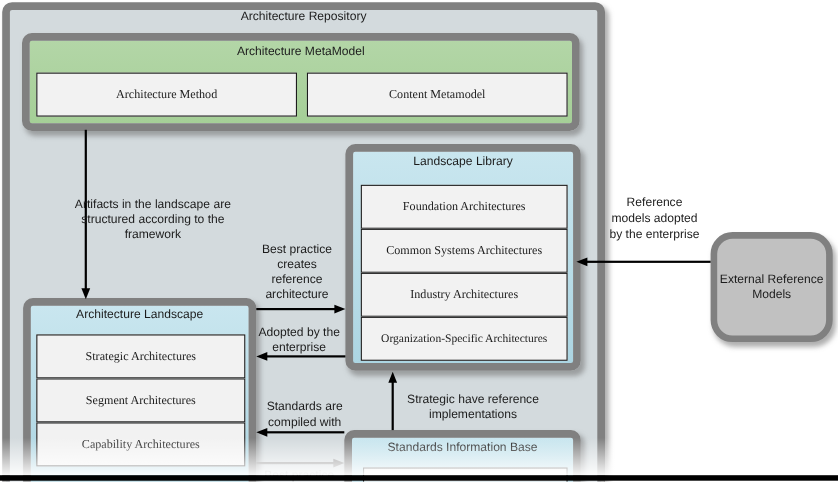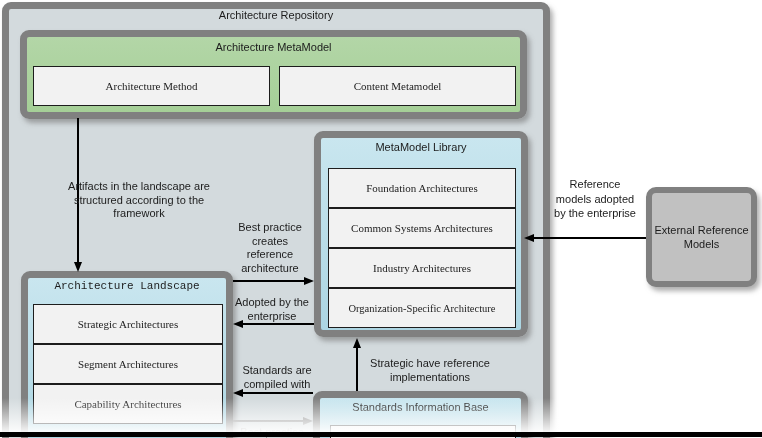--- a/index.html
+++ b/index.html
@@ -12,21 +12,21 @@
   }
   .gray-box {
     position:absolute;
     border:7px solid #808080;
     border-radius:9px;
     box-shadow:3px 4px 5px rgba(110,110,110,0.55);
   }
   .repo   { background:#d3dadd; }
   .green  { background:linear-gradient(#b3d6a7,#a5cf97); }
   .blue   { background:linear-gradient(#c9e6ef,#acd5e2); }
-  .extgray{ background:#c1c1c1; border-width:6px; border-radius:10px; }
+  .extgray{ background:#c1c1c1; border-width:6px; border-radius:20px;margin-top:24px; }
   .box-title { position:absolute; text-align:center; white-space:nowrap; }
   .item {
     position:absolute; background:#f2f2f2; border:1.5px solid #1d1d1d;
     display:flex; align-items:center; justify-content:center;
     text-align:center; white-space:nowrap;font-family:Liberation Serif, serif;
   }
   .lbl { position:absolute; text-align:center; line-height:13.5px; }
   .line { position:absolute; background:#000; }
   .line.gray { background:#8d8d8d; }
   .ah { position:absolute; width:0; height:0; }
@@ -52,28 +52,28 @@
 
   <div class="gray-box repo" style="left:2px; top:2px; width:548px; height:470px;"></div>
   <div class="box-title" style="left:2px; top:9px; width:548px;">Architecture Repository</div>
 
   <div class="gray-box green" style="left:20px; top:30px; width:507px; height:89px;"></div>
   <div class="box-title" style="left:20px; top:41px; width:507px;">Architecture MetaModel</div>
   <div class="item" style="left:33px; top:66px; width:237px; height:40px;">Architecture Method</div>
   <div class="item" style="left:279px; top:66px; width:237px; height:40px;">Content Metamodel</div>
 
   <div class="gray-box blue" style="left:314px; top:131px; width:214px; height:206px;"></div>
-  <div class="box-title" style="left:314px; top:141px; width:214px;">MetaModel Library</div>
+  <div class="box-title" style="left:314px; top:141px; width:214px;">Landscape Library</div>
   <div class="item" style="left:328px; top:168px; width:188px; height:40px;">Foundation Architectures</div>
   <div class="item" style="left:328px; top:208px; width:188px; height:40px;">Common Systems Architectures</div>
   <div class="item" style="left:328px; top:248px; width:188px; height:40px;">Industry Architectures</div>
-  <div class="item" style="left:328px; top:288px; width:188px; height:40px; font-size:10.5px;">Organization-Specific Architecture</div>
+  <div class="item" style="left:328px; top:288px; width:188px; height:40px; font-size:10.5px;">Organization-Specific Architectures</div>
 
   <div class="gray-box blue" style="left:21px; top:271px; width:212px; height:180px;"></div>
-  <div class="box-title" style="left:21px; top:280px; width:212px;font-family:Liberation Mono, monospace;">Architecture Landscape</div>
+  <div class="box-title" style="left:21px; top:280px; width:212px;">Architecture Landscape</div>
   <div class="item" style="left:33px; top:344px; width:190px; height:40px;">Segment Architectures</div>
   <div class="item" style="left:33px; top:304px; width:190px; height:40px;">Strategic Architectures</div>
   <div class="item" style="left:33px; top:384px; width:190px; height:40px;">Capability Architectures</div>
 
   <div class="gray-box blue" style="left:313px; top:391px; width:215px; height:70px;"></div>
   <div class="box-title" style="left:313px; top:401px; width:215px;">Standards Information Base</div>
   <div class="item" style="left:330px; top:425px; width:186px; height:30px;"></div>
 
   <div class="gray-box extgray ext-label" style="left:646px; top:187px; width:111px; height:100px; line-height:14px; display:flex;">External Reference Models</div>
 

